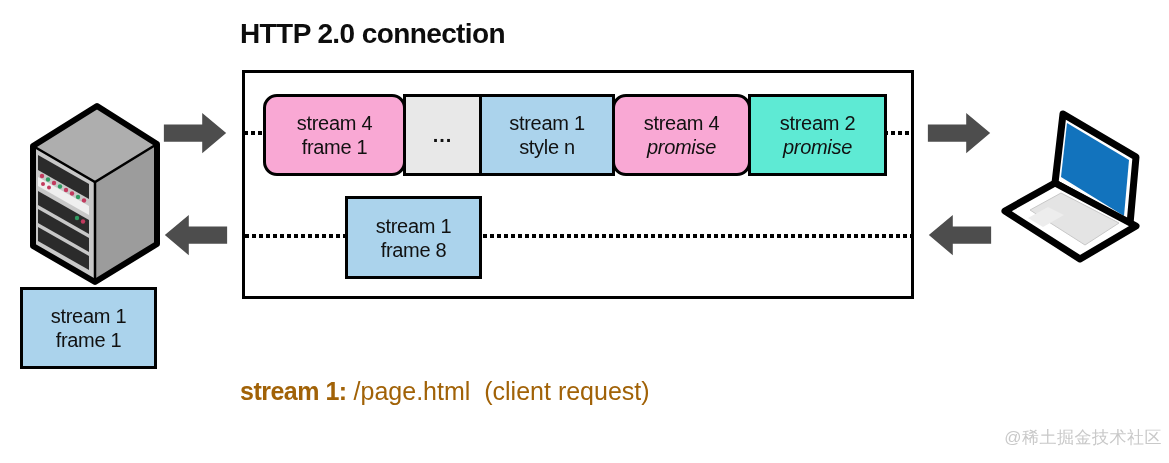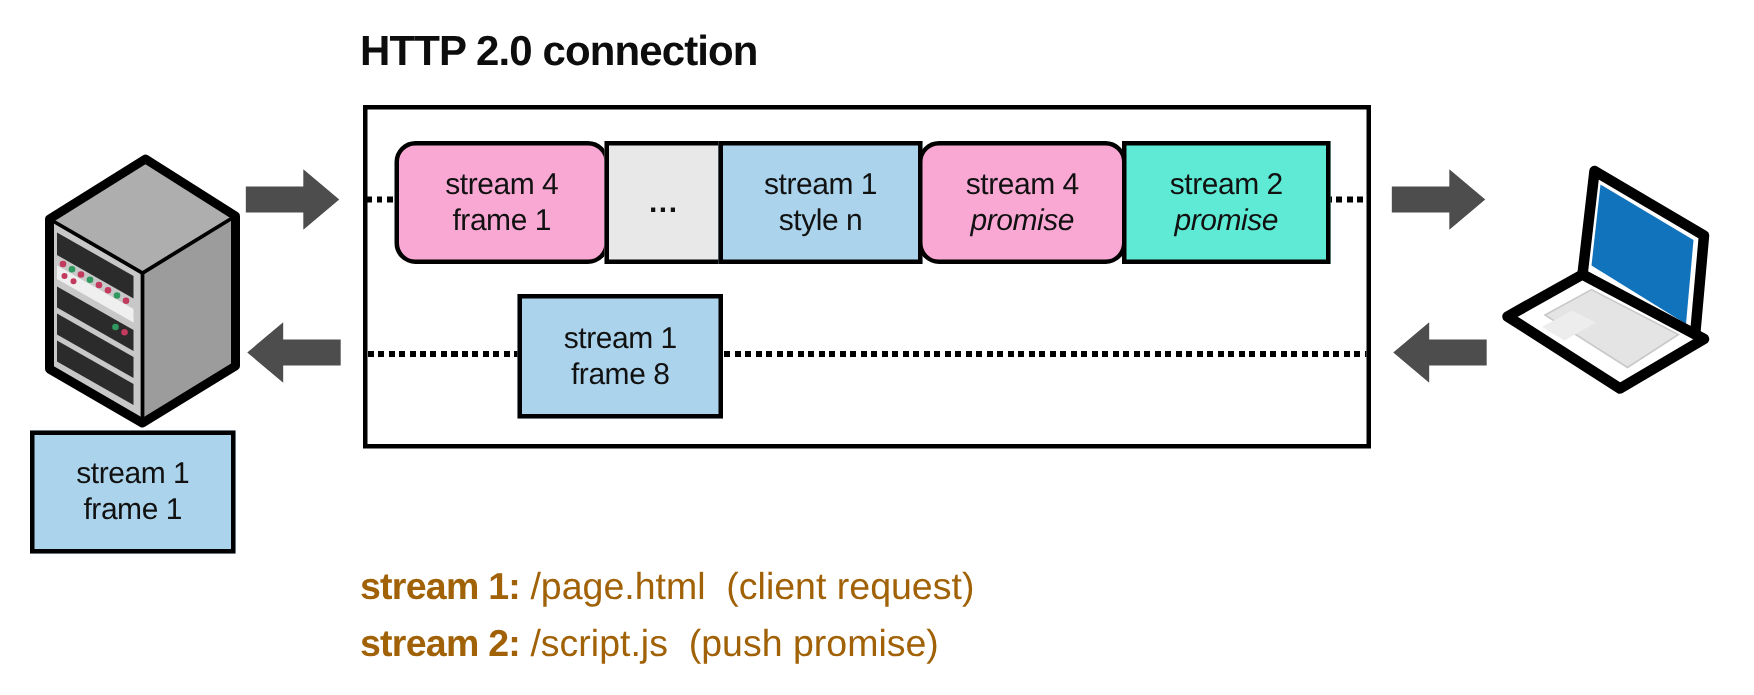--- a/index.html
+++ b/index.html
@@ -158,17 +158,17 @@
     <polygon points="30,112 50,101 66,109 45,121" fill="#ededed"></polygon>
   </svg>
 
   <div id="client-frame" class="abs frame c-blue">
     <span>stream 1</span>
     <span>frame 1</span>
   </div>
 
   <div id="legend" class="abs">
     <div class="legend-line"><span class="legend-label">stream 1:</span><span class="legend-desc"> /page.html  (client request)</span></div>
-    <div class="legend-line"><span class="legend-label">stream 2:</span><span class="legend-desc"> /script.js  (push promise)</span></div>
   </div>
 
+  <div id="watermark" class="abs">@稀土掘金技术社区</div>
 
 </div>
 
 </body></html>

